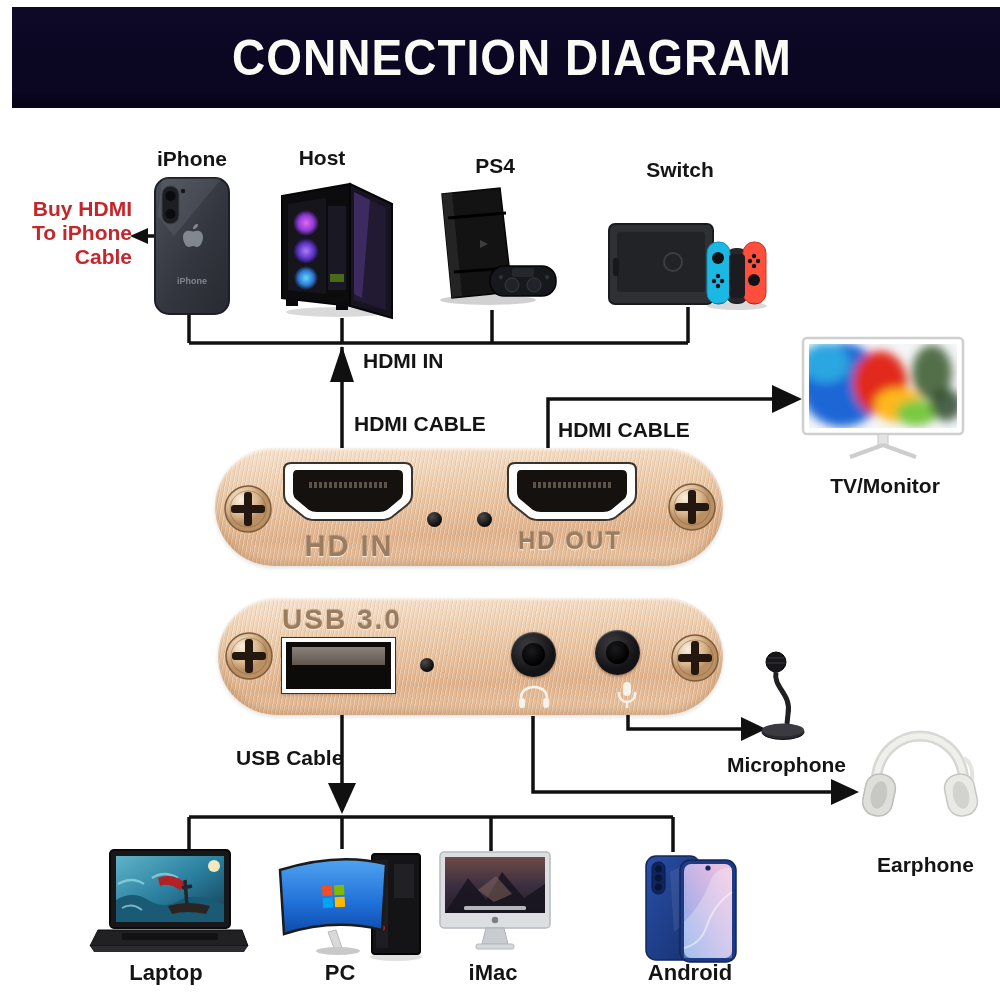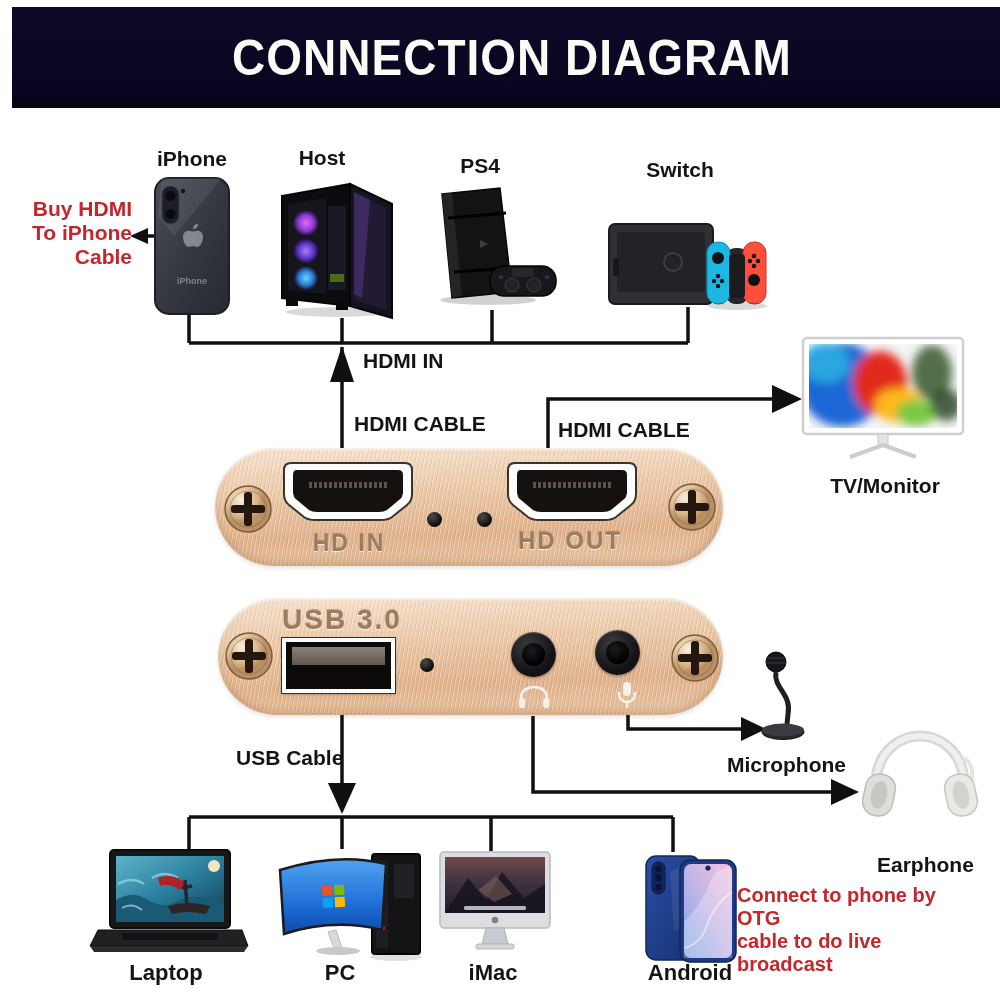--- a/index.html
+++ b/index.html
@@ -71,21 +71,21 @@
       <polygon points="342,814 328,783 356,783"></polygon>
       <polygon points="859,792 831,779 831,805"></polygon>
       <polygon points="766,729 741,717 741,741"></polygon>
       <polygon points="130,236 148,228 148,244"></polygon>
       <polygon points="735,907 719,899 719,915"></polygon>
     </g>
   </svg>
 
   <div class="lbl center" style="left:147px; top:147px; width:90px;">iPhone</div>
   <div class="lbl center" style="left:282px; top:146px; width:80px;">Host</div>
-  <div class="lbl center" style="left:445px; top:154px; width:70px;">PS4</div>
+  <div class="lbl center" style="left:445px; top:154px; width:70px;text-align:right;">PS4</div>
   <div class="lbl center" style="left:638px; top:158px; width:84px;">Switch</div>
 
   <div class="note" style="left:22px; top:197px; width:110px; font-size:21px; line-height:24px; text-align:right;">
     <div>Buy HDMI</div>
     <div>To iPhone</div>
     <div>Cable</div>
   </div>
 
   <div class="abs" style="left:152px; top:176px;">
     <svg width="80" height="140" viewBox="0 0 80 140">
@@ -243,21 +243,21 @@
       <path d="M10 2 H124 Q131 2 131 9 V33 Q131 40 126 44 L111 56 Q107 59 100 59 H34 Q27 59 23 56 L8 44 Q3 40 3 33 V9 Q3 2 10 2 Z" fill="#fdfdfd" stroke="#3a332b" stroke-width="2"></path>
       <path d="M16 9 H117 Q122 9 122 14 V31 Q122 36 118 39 L106 49 Q103 51 98 51 H36 Q31 51 28 49 L16 39 Q12 36 12 31 V14 Q12 9 16 9 Z" fill="#14110e"></path>
       <line x1="28" y1="24" x2="106" y2="24" stroke="#5b5348" stroke-width="6" stroke-dasharray="3 2"></line>
     </svg>
     <svg class="abs" style="left:290px; top:13px;" width="134" height="62" viewBox="0 0 134 62">
       <path d="M10 2 H124 Q131 2 131 9 V33 Q131 40 126 44 L111 56 Q107 59 100 59 H34 Q27 59 23 56 L8 44 Q3 40 3 33 V9 Q3 2 10 2 Z" fill="#fdfdfd" stroke="#3a332b" stroke-width="2"></path>
       <path d="M16 9 H117 Q122 9 122 14 V31 Q122 36 118 39 L106 49 Q103 51 98 51 H36 Q31 51 28 49 L16 39 Q12 36 12 31 V14 Q12 9 16 9 Z" fill="#14110e"></path>
       <line x1="28" y1="24" x2="106" y2="24" stroke="#5b5348" stroke-width="6" stroke-dasharray="3 2"></line>
     </svg>
 
-    <div class="engraved" style="left:74px; top:82px; width:120px; font-size:23px;">HD IN</div>
+    <div class="engraved" style="left:74px; top:82px; width:120px; font-size:29px;">HD IN</div>
     <div class="engraved" style="left:295px; top:79px; width:120px; font-size:24px;">HD OUT</div>
     <div class="led" style="left:212px; top:64px;"></div>
     <div class="led" style="left:262px; top:64px;"></div>
   </div>
 
   <div class="card" style="left:218px; top:598px; width:505px; height:117px;">
     <svg class="screw" style="left:6px; top:33px;" width="50" height="50" viewBox="0 0 50 50">
       <circle cx="25" cy="25" r="23" fill="url(#gS1)" stroke="#7c5c3c" stroke-width="1.5"></circle>
       <circle cx="25" cy="25" r="18" fill="none" stroke="#8a6845" stroke-width="1" opacity=".6"></circle>
       <rect x="8" y="21" width="34" height="8" rx="3" fill="#241710"></rect>
@@ -428,18 +428,14 @@
       <polygon points="26,20 56,4 56,60 30,80" fill="#ffffff" opacity=".08"></polygon>
       <rect x="36" y="8" width="56" height="102" rx="10" fill="#1d3a84" stroke="#12265c" stroke-width="1.5"></rect>
       <rect x="40" y="12" width="48" height="94" rx="7" fill="url(#gScr)"></rect>
       <path d="M40 70 Q58 52 66 30 Q72 14 88 16 L88 106 L40 106 Z" fill="#ffffff" opacity=".28"></path>
       <path d="M88 40 Q70 52 62 76 Q56 92 40 96" stroke="#ffffff" stroke-width="2" fill="none" opacity=".5"></path>
       <circle cx="64" cy="16" r="2.6" fill="#10255c"></circle>
     </svg>
   </div>
   <div class="lbl center" style="left:644px; top:960px; width:92px; font-size:22px;">Android</div>
 
-  <div class="note" style="left:737px; top:884px; width:240px; font-size:20px; line-height:23px;">
-    <div>Connect to phone by OTG</div>
-    <div>cable to do live broadcast</div>
-  </div>
 
 </div>
 
 </body></html>

